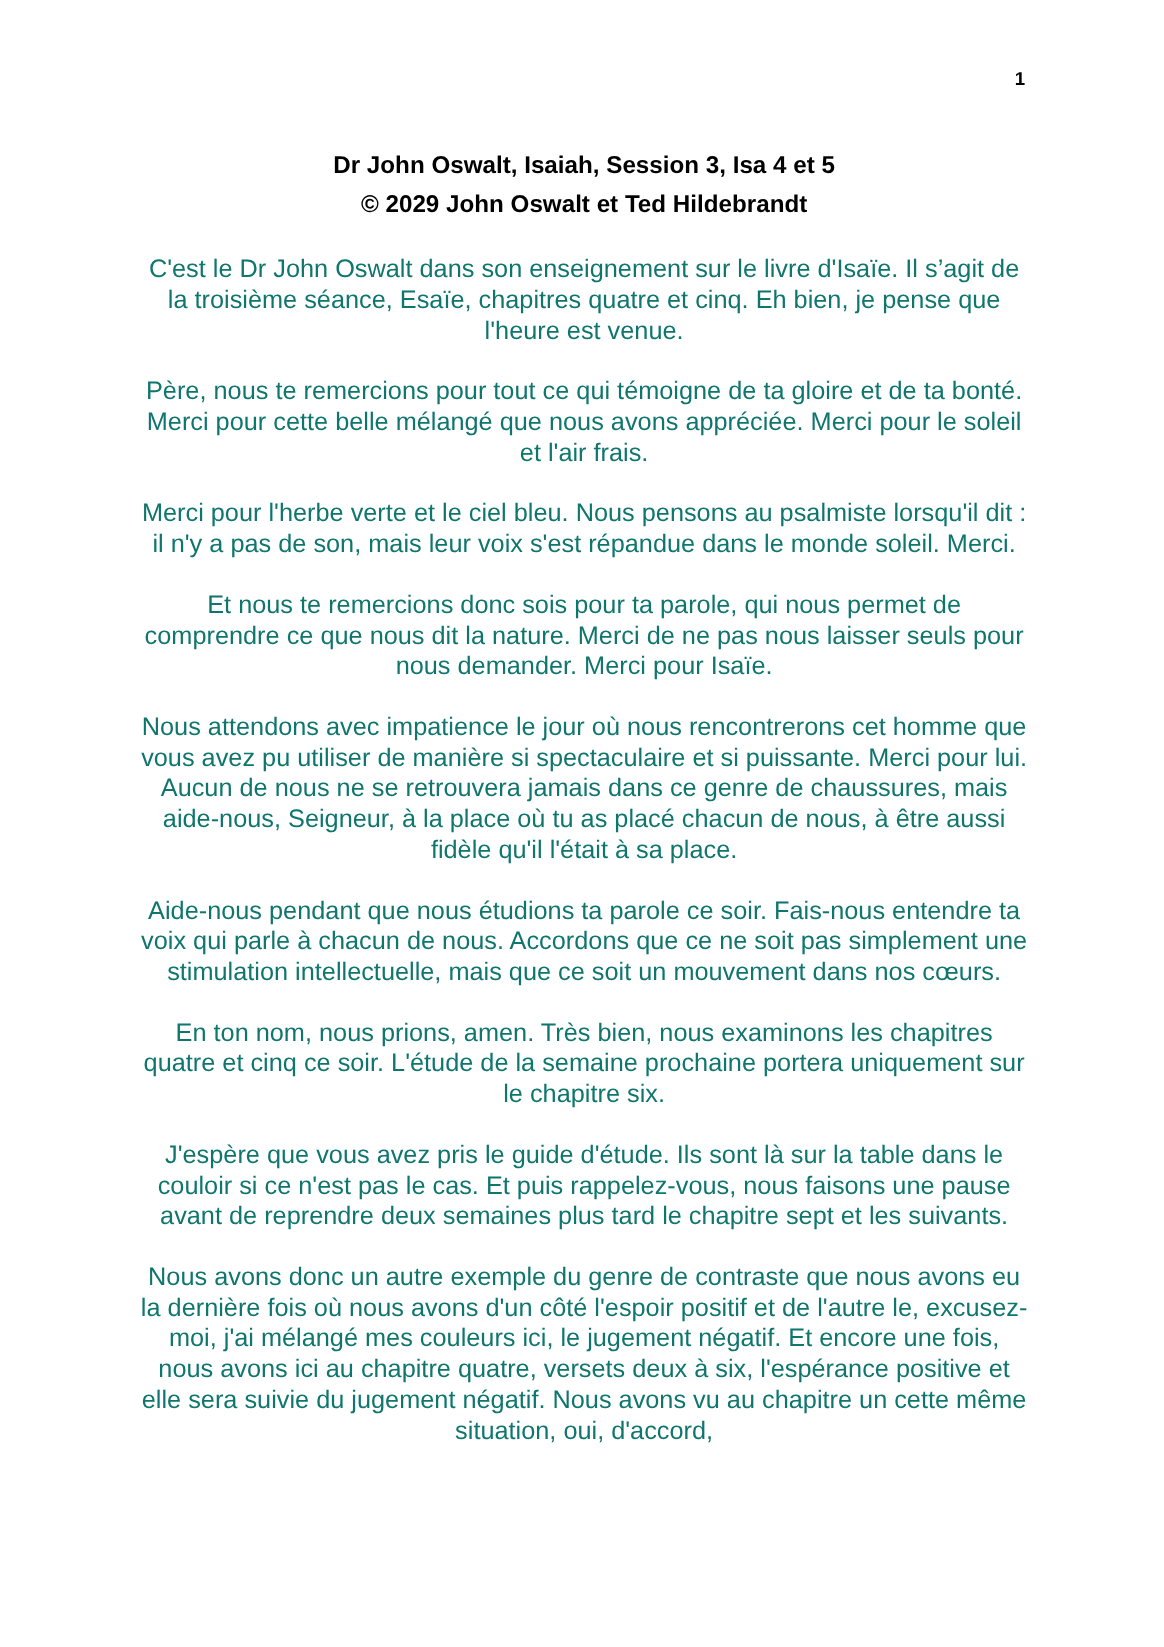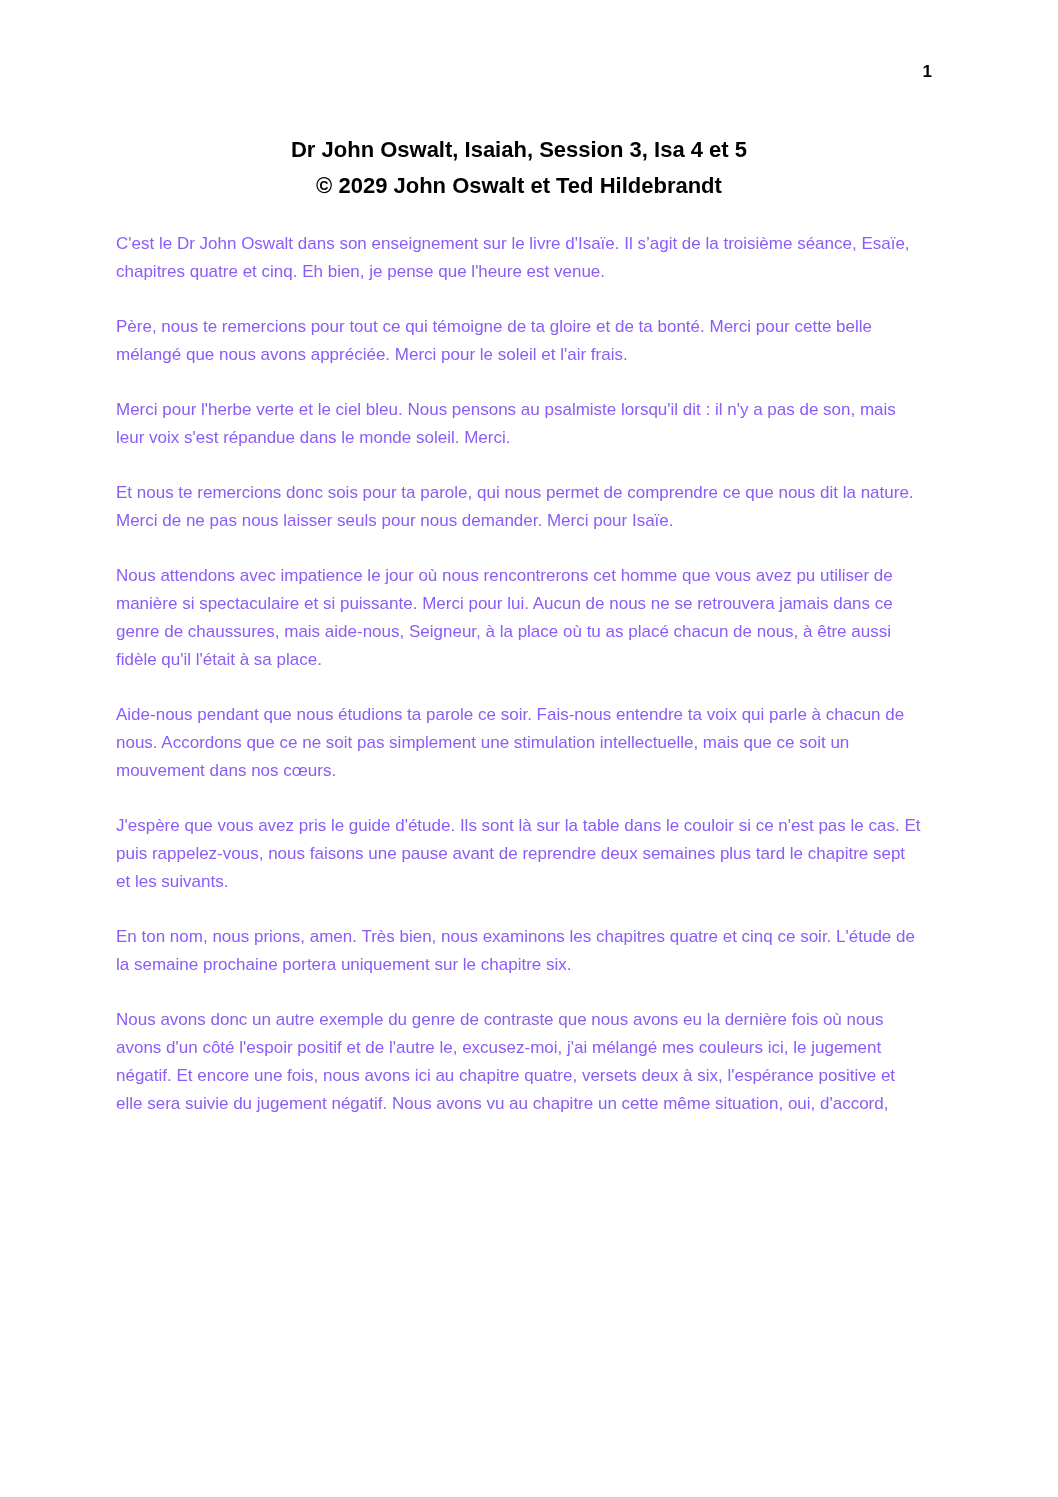--- a/index.html
+++ b/index.html
@@ -21,36 +21,36 @@
     position: absolute;
     top: 62px;
     right: 126px;
     font-size: 17px;
     font-weight: bold;
     color: #000000;
   }
   .content {
     position: absolute;
     top: 132px;
-    left: 116px;
+    left: 128px;
     width: 806px;
   }
   .title-block {
     text-align: center;
     font-weight: bold;
     font-size: 22px;
     line-height: 36px;
     color: #000000;
   }
   .body-text {
     margin-top: 26px;
-    font-size: 17px;
+    font-size: 23px;
     line-height: 28px;
-    color: #8b5cf6;
-    text-align: left;
+    color: #0f766e;
+    text-align: center;
   }
   .body-text p {
     margin: 0 0 27px 0;
     padding: 0;
   }
 </style>
 </head>
 <body>
 
 <div class="page">
@@ -62,18 +62,18 @@
       <div>© 2029 John Oswalt et Ted Hildebrandt</div>
     </div>
 
     <div class="body-text">
       <p>C'est le Dr John Oswalt dans son enseignement sur le livre d'Isaïe. Il s’agit de la troisième séance, Esaïe, chapitres quatre et cinq. Eh bien, je pense que l'heure est venue.</p>
       <p>Père, nous te remercions pour tout ce qui témoigne de ta gloire et de ta bonté. Merci pour cette belle mélangé que nous avons appréciée. Merci pour le soleil et l'air frais.</p>
       <p>Merci pour l'herbe verte et le ciel bleu. Nous pensons au psalmiste lorsqu'il dit : il n'y a pas de son, mais leur voix s'est répandue dans le monde soleil. Merci.</p>
       <p>Et nous te remercions donc sois pour ta parole, qui nous permet de comprendre ce que nous dit la nature. Merci de ne pas nous laisser seuls pour nous demander. Merci pour Isaïe.</p>
       <p>Nous attendons avec impatience le jour où nous rencontrerons cet homme que vous avez pu utiliser de manière si spectaculaire et si puissante. Merci pour lui. Aucun de nous ne se retrouvera jamais dans ce genre de chaussures, mais aide-nous, Seigneur, à la place où tu as placé chacun de nous, à être aussi fidèle qu'il l'était à sa place.</p>
       <p>Aide-nous pendant que nous étudions ta parole ce soir. Fais-nous entendre ta voix qui parle à chacun de nous. Accordons que ce ne soit pas simplement une stimulation intellectuelle, mais que ce soit un mouvement dans nos cœurs.</p>
+      <p>En ton nom, nous prions, amen. Très bien, nous examinons les chapitres quatre et cinq ce soir. L'étude de la semaine prochaine portera uniquement sur le chapitre six.</p>
       <p>J'espère que vous avez pris le guide d'étude. Ils sont là sur la table dans le couloir si ce n'est pas le cas. Et puis rappelez-vous, nous faisons une pause avant de reprendre deux semaines plus tard le chapitre sept et les suivants.</p>
-      <p>En ton nom, nous prions, amen. Très bien, nous examinons les chapitres quatre et cinq ce soir. L'étude de la semaine prochaine portera uniquement sur le chapitre six.</p>
       <p>Nous avons donc un autre exemple du genre de contraste que nous avons eu la dernière fois où nous avons d'un côté l'espoir positif et de l'autre le, excusez-moi, j'ai mélangé mes couleurs ici, le jugement négatif. Et encore une fois, nous avons ici au chapitre quatre, versets deux à six, l'espérance positive et elle sera suivie du jugement négatif. Nous avons vu au chapitre un cette même situation, oui, d'accord,</p>
     </div>
   </div>
 </div>
 
 </body></html>

